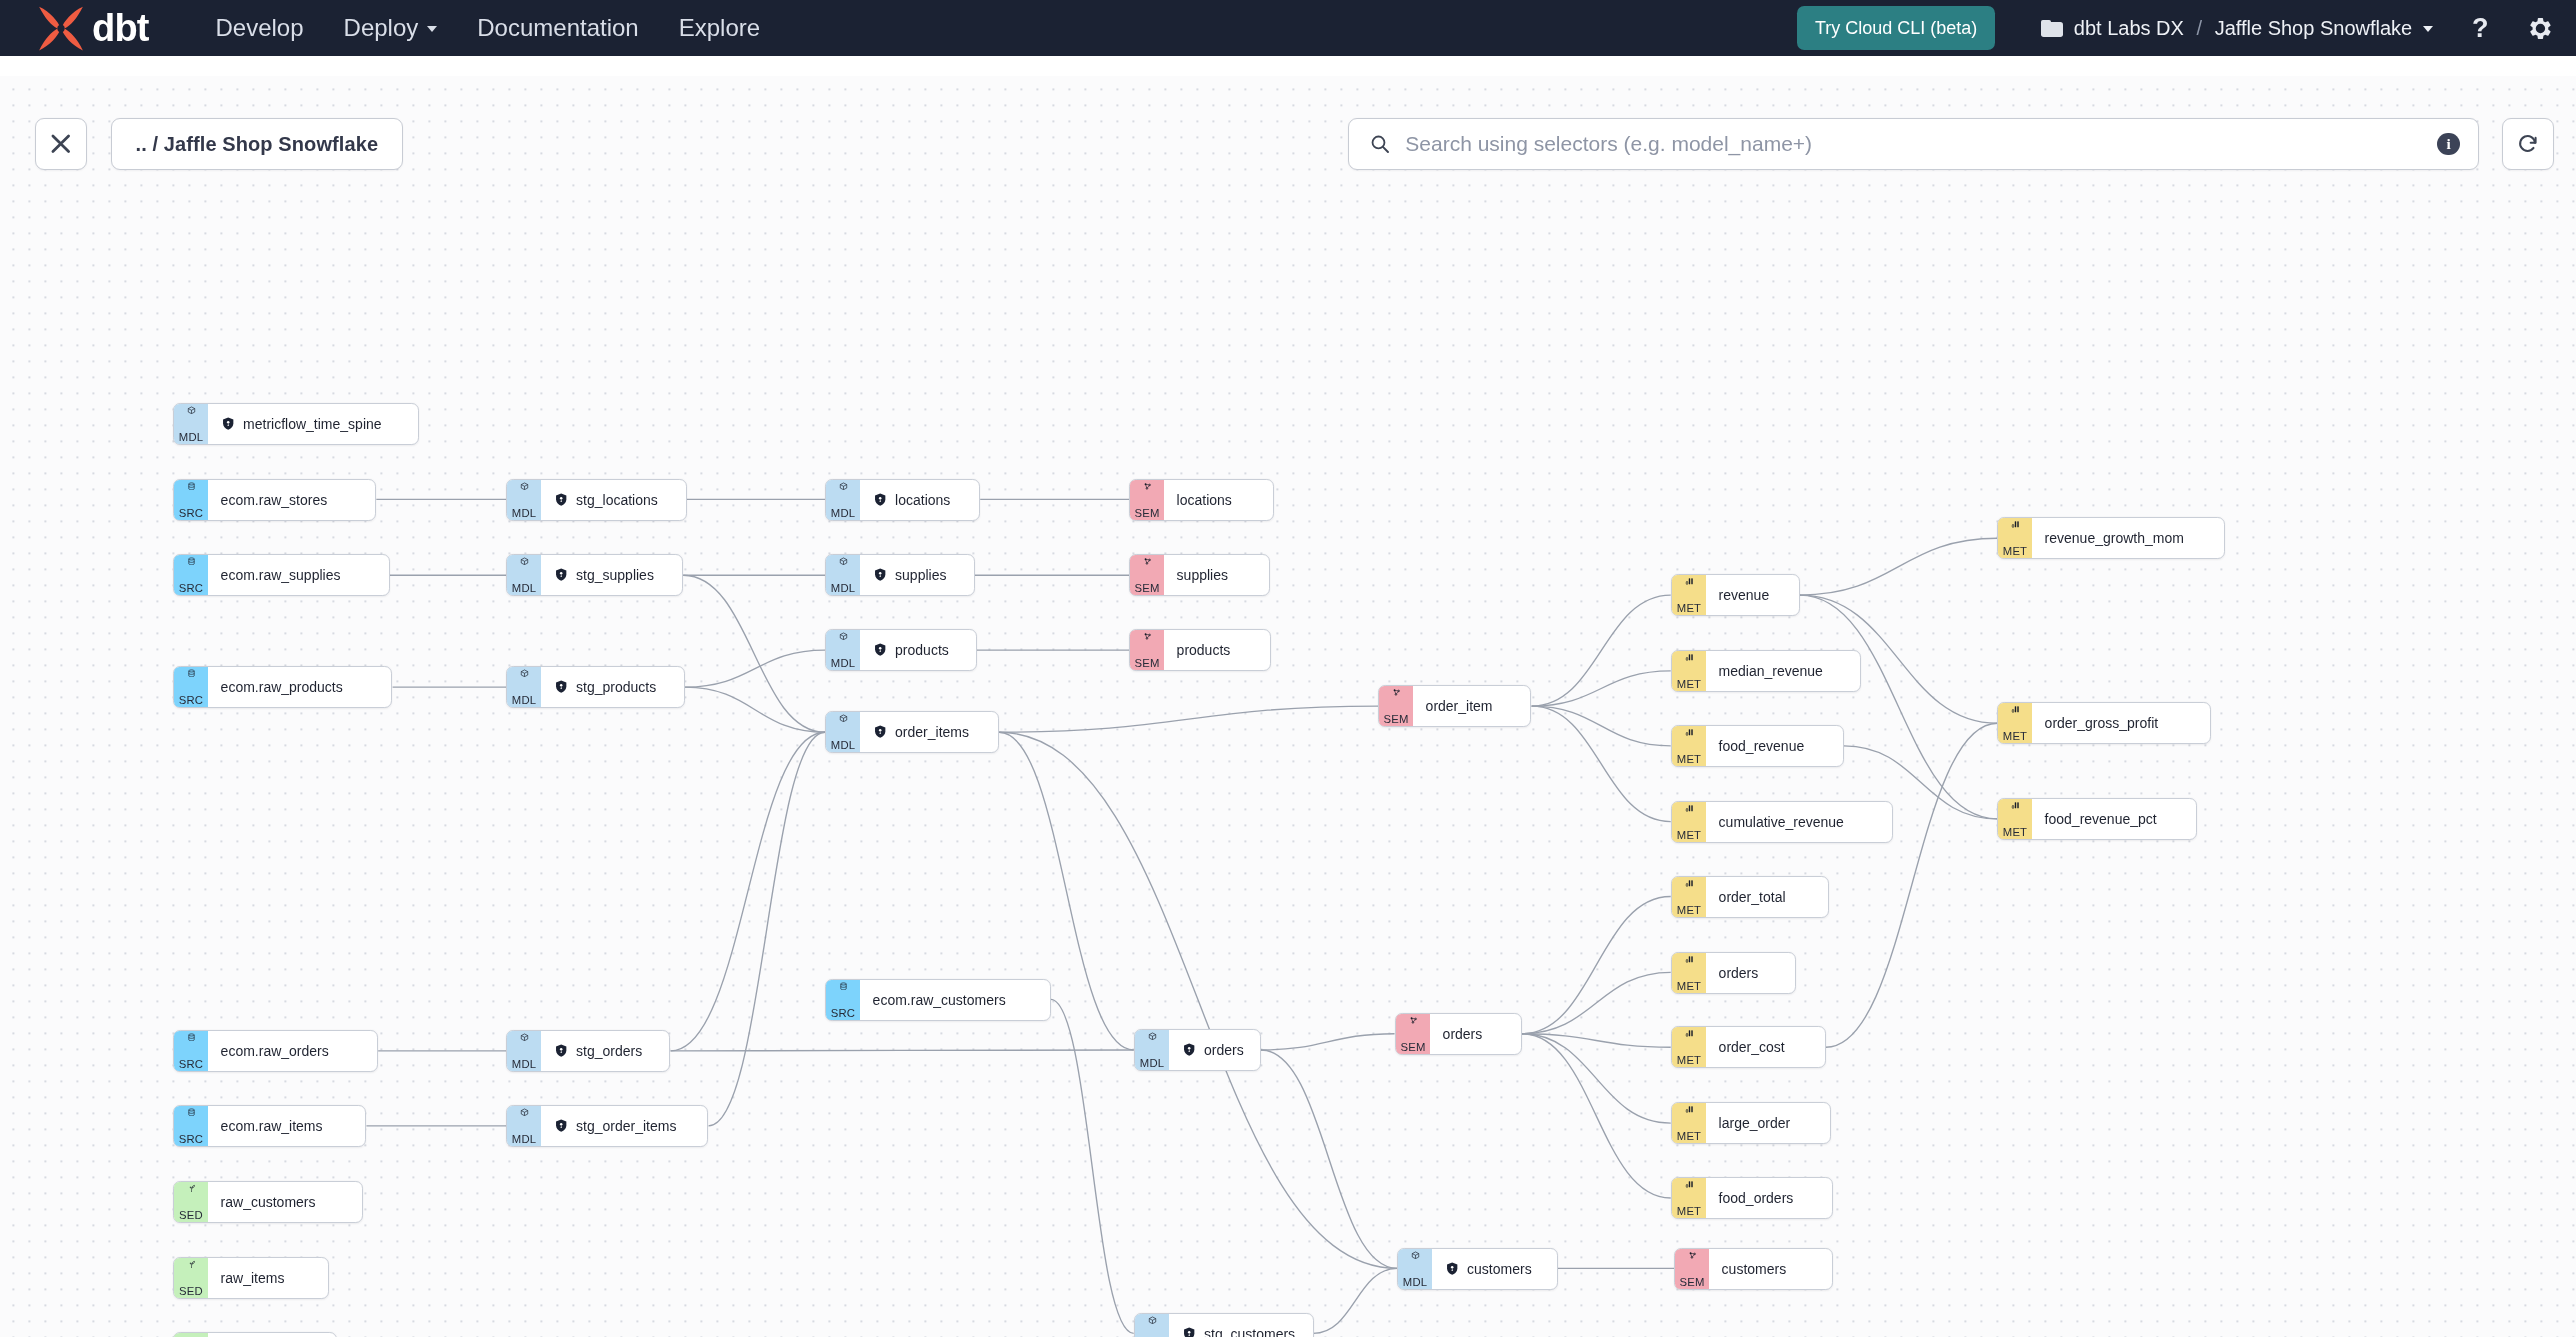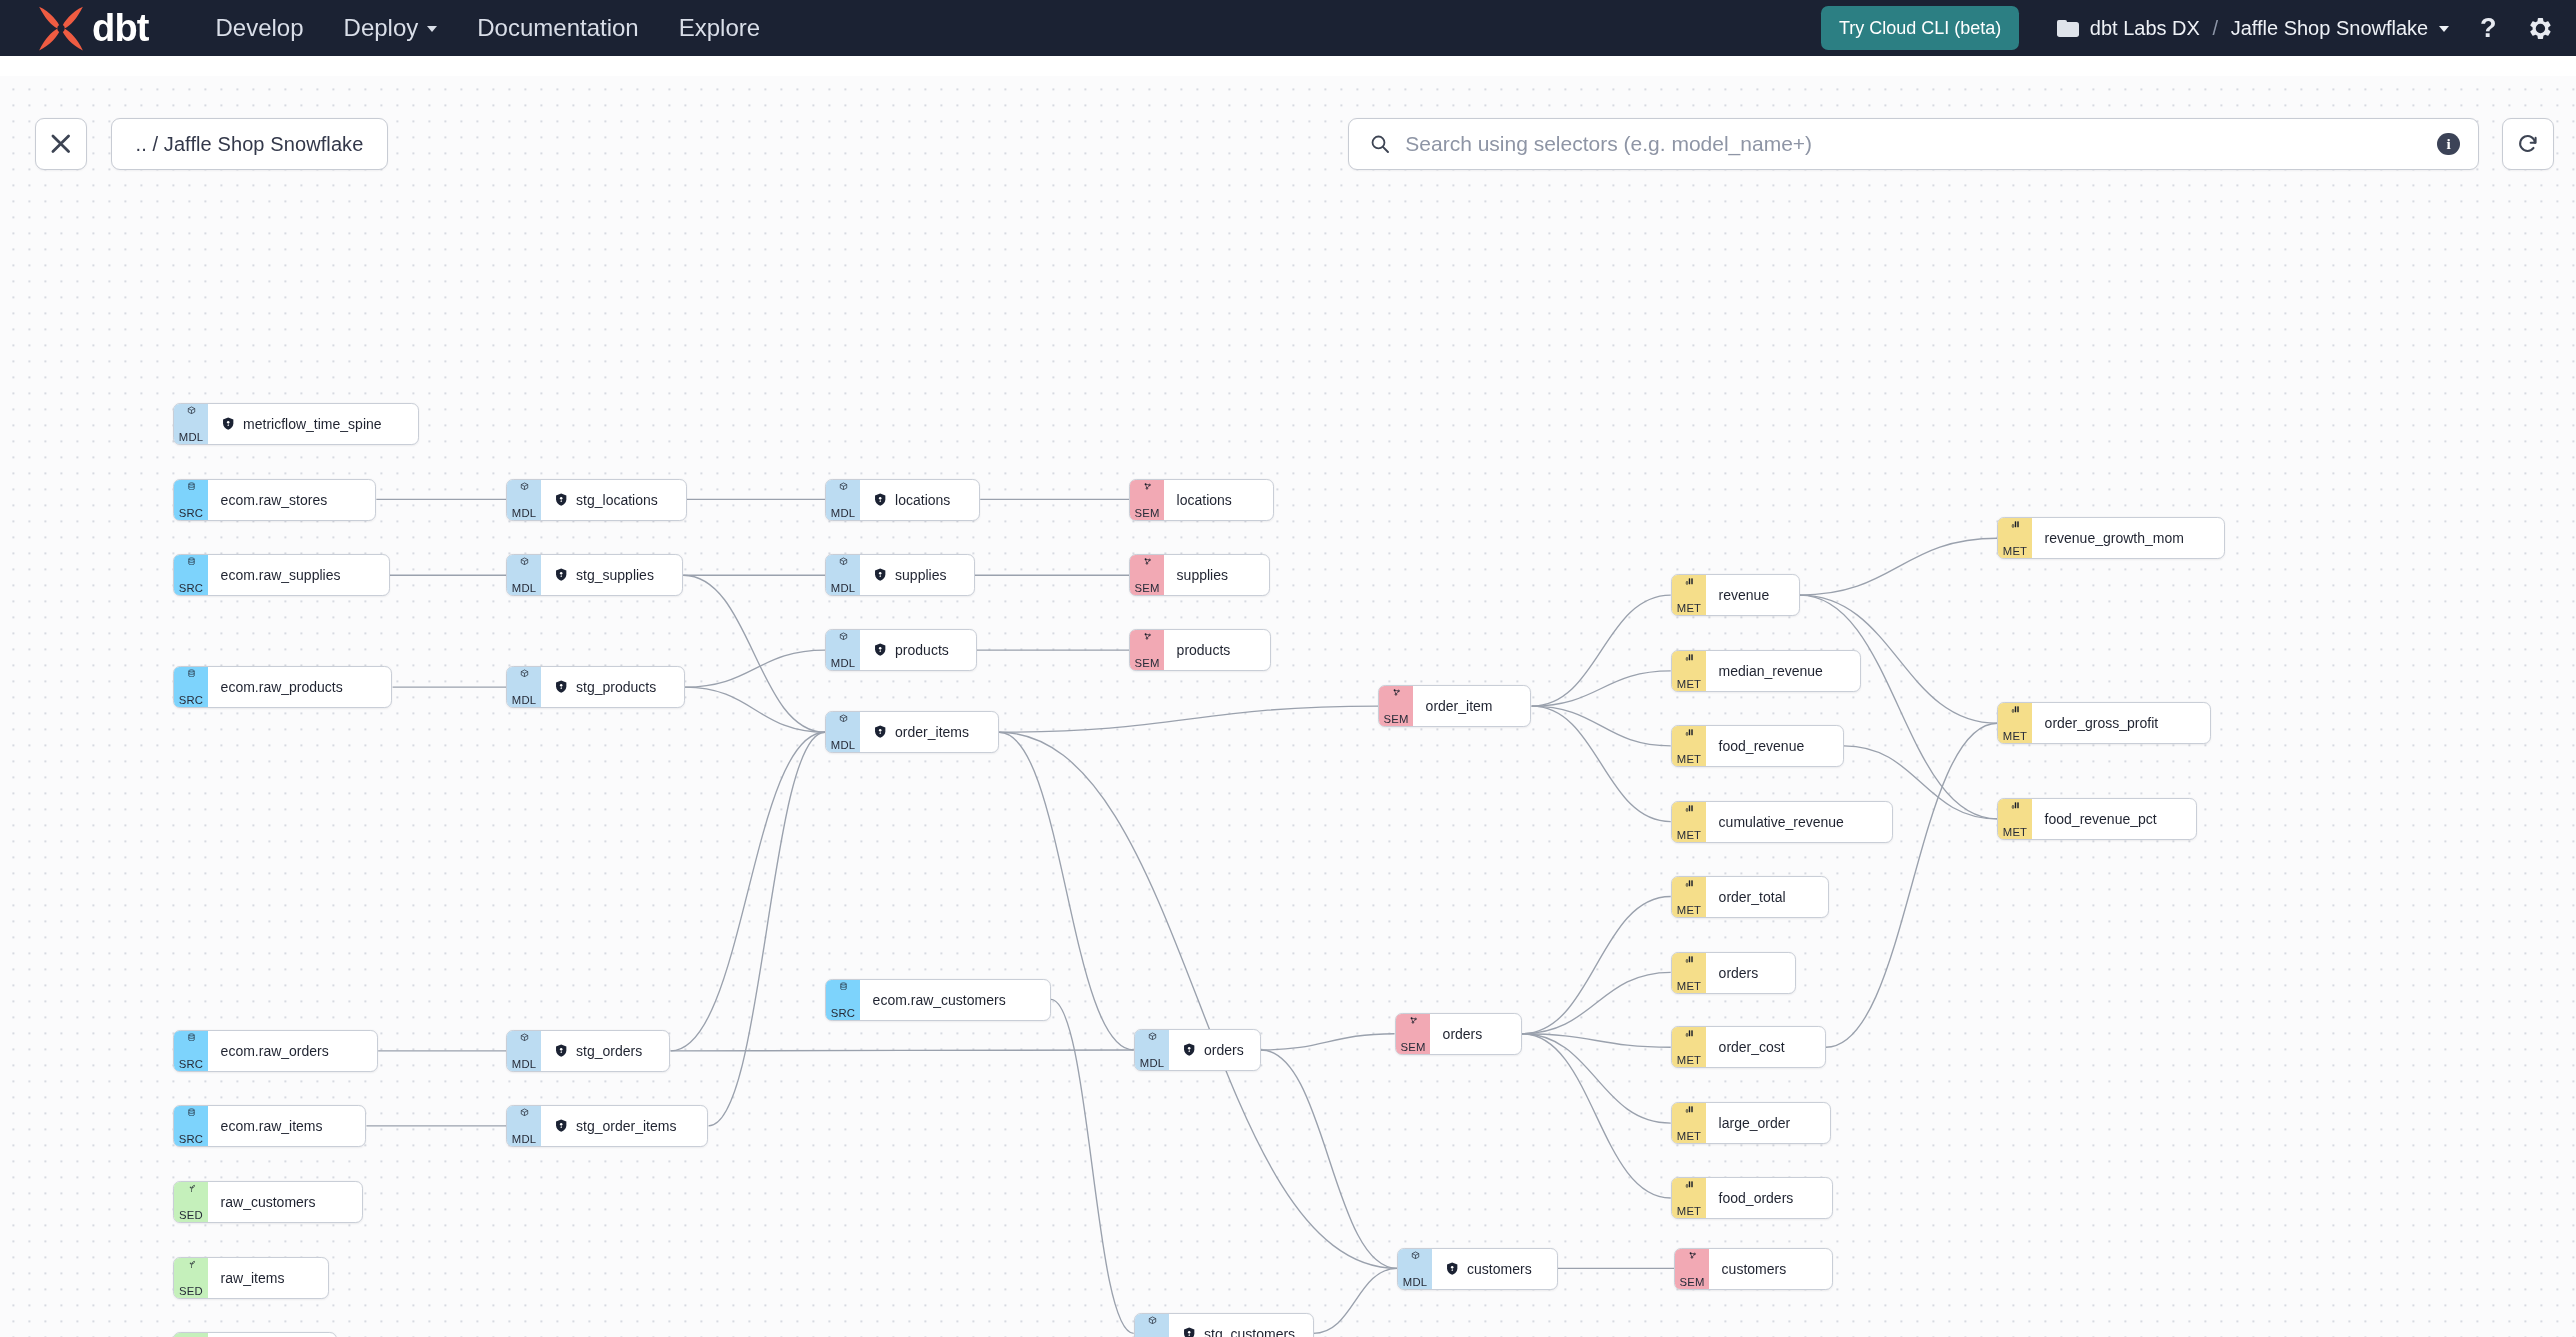--- a/index.html
+++ b/index.html
@@ -28,21 +28,21 @@
   #nav-links { display: flex; align-items: center; margin-left: 47px; gap: 0px; }
   .nav-link {
     font-size: 24px; color: #d9dee8; padding: 9px 20px;
     display: flex; align-items: center; gap: 9px; cursor: pointer;
     white-space: nowrap;
   }
   .caret { display:inline-block; width: 0; height: 0;
            border-left: 5.4px solid transparent; border-right: 5.4px solid transparent;
            border-top: 6.3px solid #d9dee8; margin-top: 2.7px; }
 
-  #nav-right { margin-left: auto; display: flex; align-items: center; gap: 4px; padding-right: 23.5px; }
+  #nav-right { margin-left: auto; display: flex; align-items: center; gap: 12px; padding-right: 23.5px; }
   #try-cli {
     background: #2c7f83; color: #fff; font-size: 18px;
     border: none; border-radius: 7.2px;
     padding: 11.7px 18px; cursor: pointer; white-space: nowrap;
   }
   #project-crumb {
     display: flex; align-items: center; gap: 10.8px;
     margin-left: 34px; font-size: 20px; color: #eef1f6; white-space: nowrap;
   }
   .folder-icon { width: 21.7px; height: 17px; position: relative; display:inline-block; }
@@ -71,21 +71,21 @@
   #toolbar > * { pointer-events: auto; }
   .tb-btn {
     position: absolute; background: #fff; border: 1.4px solid #c8ccd4;
     border-radius: 9px; display: flex; align-items: center; justify-content: center;
     cursor: pointer; box-shadow: 0 0.9px 1.8px rgba(20,25,40,.05);
   }
   #close-btn { left: 35px; top: 42px; width: 52px; height: 52px; }
   #close-btn svg { width: 23.5px; height: 23.5px; }
   #breadcrumb-btn {
     left: 111px; top: 42px; height: 52px; padding: 0 23.5px;
-    font-size: 20px; color: #33384a; white-space: nowrap; letter-spacing: 0.1px;
+    font-size: 20px; color: #33384a; white-space: nowrap; letter-spacing: 0.1px; font-weight: bold;
   }
   #search-wrap {
     position: absolute; left: 1348px; top: 42px; width: 1131px; height: 52px;
     display: flex; align-items: center;
     background: #fff; border: 1.4px solid #c8ccd4; border-radius: 9px;
     padding: 0 18px 0 20px; box-shadow: 0 0.9px 1.8px rgba(20,25,40,.05);
   }
   #search-input {
     flex: 1; border: none; outline: none; background: transparent;
     font-size: 21px; color: #7f1d1d; font-family: "Liberation Sans", sans-serif;

